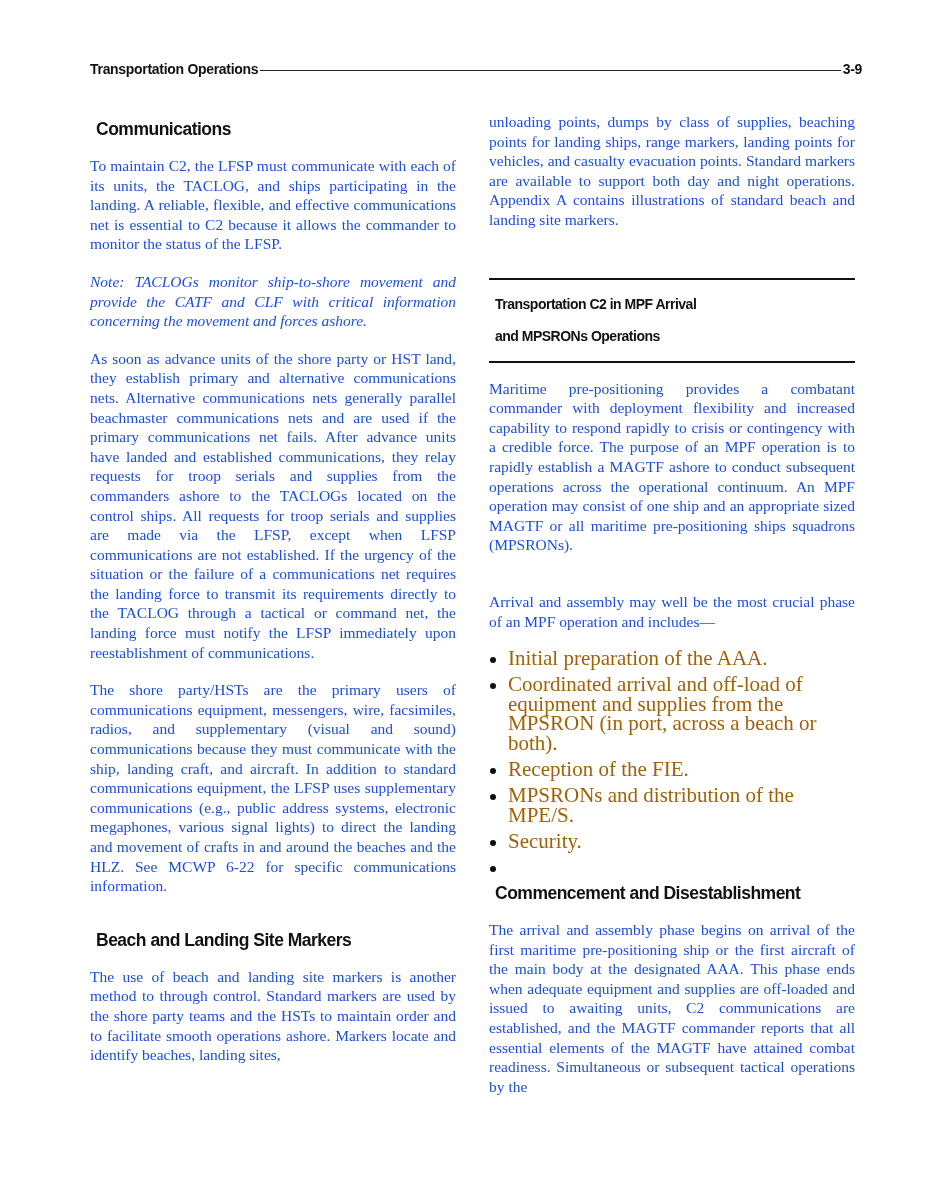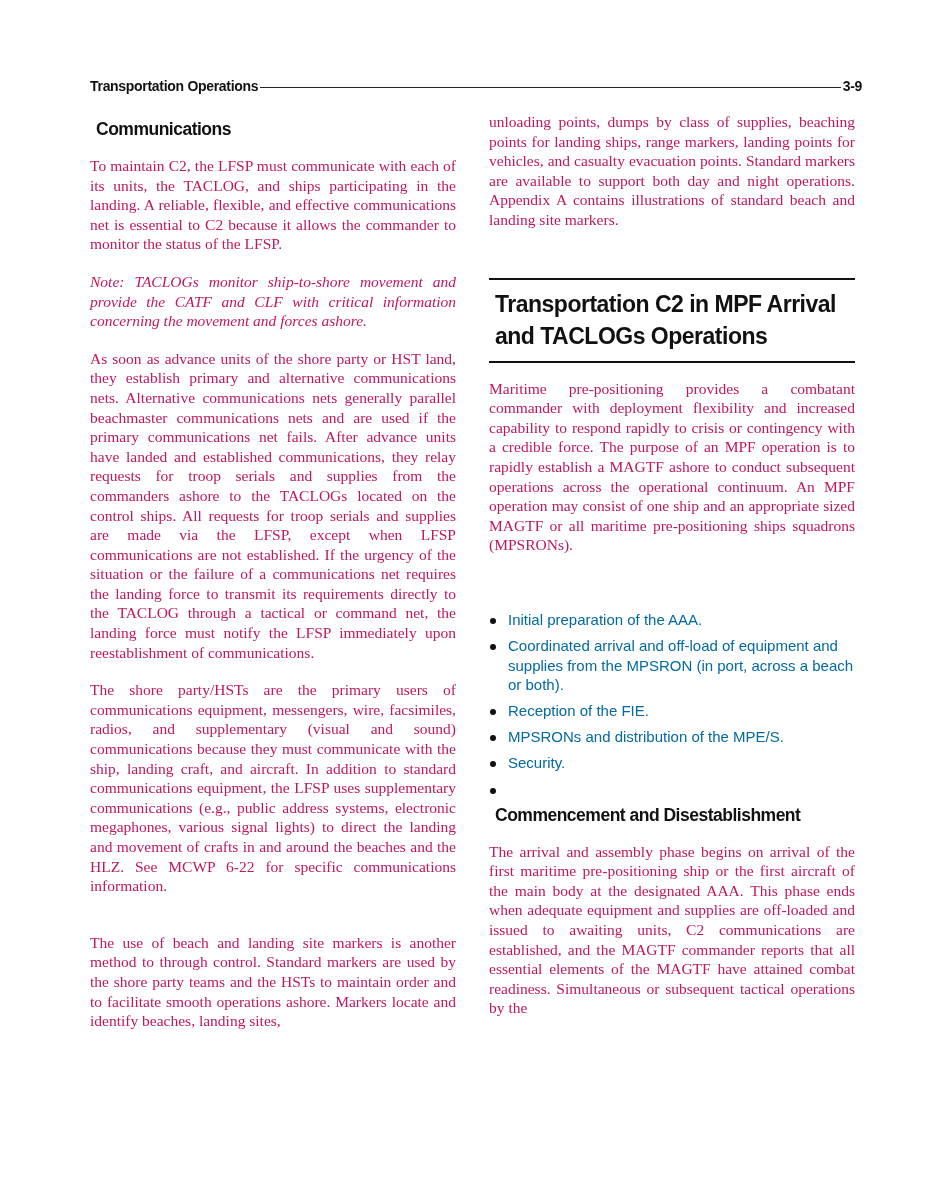--- a/index.html
+++ b/index.html
@@ -1,47 +1,47 @@
 <!DOCTYPE html>
 <html><head>
 <meta charset="utf-8">
 <style>
   html, body { margin: 0; padding: 0; background: #ffffff; }
   body { width: 926px; height: 1198px; position: relative; overflow: hidden; color: #111; }
   .page-header {
-    position: absolute; left: 90px; top: 76px; width: 772px; height: 20px;
+    position: absolute; left: 90px; top: 59px; width: 772px; height: 20px;
     display: flex; align-items: center;
     font-family: "Liberation Sans", sans-serif; font-weight: bold; font-size: 14px; letter-spacing: -0.3px;
   }
   .page-header .rule { flex: 1; height: 1px; background: #222; margin: 0 2px; position: relative; top: 1px; }
   .col { position: absolute; top: 112px; width: 366px; }
   .col-left { left: 90px; }
   .col-right { left: 489px; width: 366px; }
   h2 {
     font-family: "Liberation Sans", sans-serif; font-weight: bold; font-size: 17.5px;
     letter-spacing: -0.5px; margin: 6px; line-height: 22px; color: #111;
   }
   p {
     font-family: "Liberation Serif", serif; font-size: 15.5px; line-height: 19.6px;
-    margin: 0; text-align: justify; color: #be185d;
+    margin: 0; text-align: justify; color: #1d4ed8;
   }
   p.note { font-style: italic; }
   .gap-s { height: 10px; }
   .gap-m { height: 18px; }
   .gap-l { height: 27px; }
   .section-box {
     border-top: 2px solid #111; border-bottom: 2px solid #111;
     padding: 5px 0 6px 0; margin-bottom: 16px;
   }
-  .section-box h2 { font-size: 23px; line-height: 26px; }
+  .section-box h2 { font-size: 14px; line-height: 26px; }
   ul.bullets { list-style: none; padding: 0; margin: 0; }
   ul.bullets li {
     position: relative; padding-left: 19px;
-    font-family: Liberation Sans, sans-serif; font-size: 15px; line-height: 19.6px;
-    margin-bottom: 6.5px; color: #0369a1;
+    font-family: Liberation Serif, serif; font-size: 21px; line-height: 19.6px;
+    margin-bottom: 6.5px; color: #a16207;
   }
   ul.bullets li .dot {
     position: absolute; left: 1px; top: 8px; width: 6px; height: 6px; border-radius: 50%; background: #111;
   }
 </style>
 </head>
 <body>
 
 <div class="page-header">
   <span>Transportation Operations</span>
@@ -53,34 +53,36 @@
   <h2>Communications</h2>
   <div class="gap-s"></div>
   <p>To maintain C2, the LFSP must communicate with each of its units, the TACLOG, and ships participating in the landing. A reliable, flexible, and effective communications net is essential to C2 because it allows the commander to monitor the status of the LFSP.</p>
   <div class="gap-m"></div>
   <p class="note">Note: TACLOGs monitor ship-to-shore movement and provide the CATF and CLF with critical information concerning the movement and forces ashore.</p>
   <div class="gap-m"></div>
   <p>As soon as advance units of the shore party or HST land, they establish primary and alternative communications nets. Alternative communications nets generally parallel beachmaster communications nets and are used if the primary communications net fails. After advance units have landed and established communications, they relay requests for troop serials and supplies from the commanders ashore to the TACLOGs located on the control ships. All requests for troop serials and supplies are made via the LFSP, except when LFSP communications are not established. If the urgency of the situation or the failure of a communications net requires the landing force to transmit its requirements directly to the TACLOG through a tactical or command net, the landing force must notify the LFSP immediately upon reestablishment of communications.</p>
   <div class="gap-m"></div>
   <p>The shore party/HSTs are the primary users of communications equipment, messengers, wire, facsimiles, radios, and supplementary (visual and sound) communications because they must communicate with the ship, landing craft, and aircraft. In addition to standard communications equipment, the LFSP uses supplementary communications (e.g., public address systems, electronic megaphones, various signal lights) to direct the landing and movement of crafts in and around the beaches and the HLZ. See MCWP 6-22 for specific communications information.</p>
   <div class="gap-l"></div>
+  <h2>Beach and Landing Site Markers</h2>
   <div class="gap-s"></div>
   <p>The use of beach and landing site markers is another method to through control. Standard markers are used by the shore party teams and the HSTs to maintain order and to facilitate smooth operations ashore. Markers locate and identify beaches, landing sites,</p>
 </div>
 
 <div class="col col-right">
   <p>unloading points, dumps by class of supplies, beaching points for landing ships, range markers, landing points for vehicles, and casualty evacuation points. Standard markers are available to support both day and night operations. Appendix A contains illustrations of standard beach and landing site markers.</p>
   <div style="height:48px"></div>
   <div class="section-box">
     <h2>Transportation C2 in MPF Arrival</h2>
-    <h2>and TACLOGs Operations</h2>
+    <h2>and MPSRONs Operations</h2>
   </div>
   <p>Maritime pre-positioning provides a combatant commander with deployment flexibility and increased capability to respond rapidly to crisis or contingency with a credible force. The purpose of an MPF operation is to rapidly establish a MAGTF ashore to conduct subsequent operations across the operational continuum. An MPF operation may consist of one ship and an appropriate sized MAGTF or all maritime pre-positioning ships squadrons (MPSRONs).</p>
   <div class="gap-l"></div>
   <div class="gap-s"></div>
+  <p>Arrival and assembly may well be the most crucial phase of an MPF operation and includes—</p>
   <div class="gap-m"></div>
   <ul class="bullets">
     <li><span class="dot"></span><span>Initial preparation of the AAA.</span></li>
     <li><span class="dot"></span><span>Coordinated arrival and off-load of equipment and supplies from the MPSRON (in port, across a beach or both).</span></li>
     <li><span class="dot"></span><span>Reception of the FIE.</span></li>
     <li><span class="dot"></span><span>MPSRONs and distribution of the MPE/S.</span></li>
     <li><span class="dot"></span><span>Security.</span></li>
     <li><span class="dot"></span></li>
   </ul>
   <div style="height:18px"></div>

